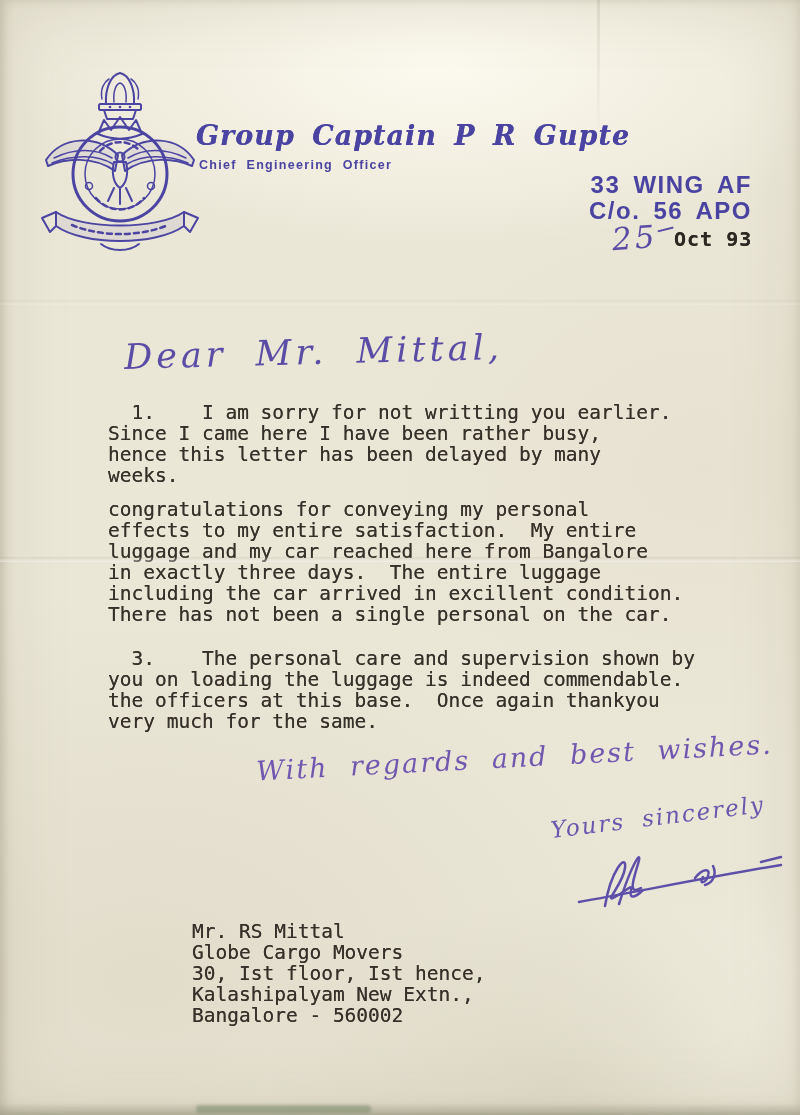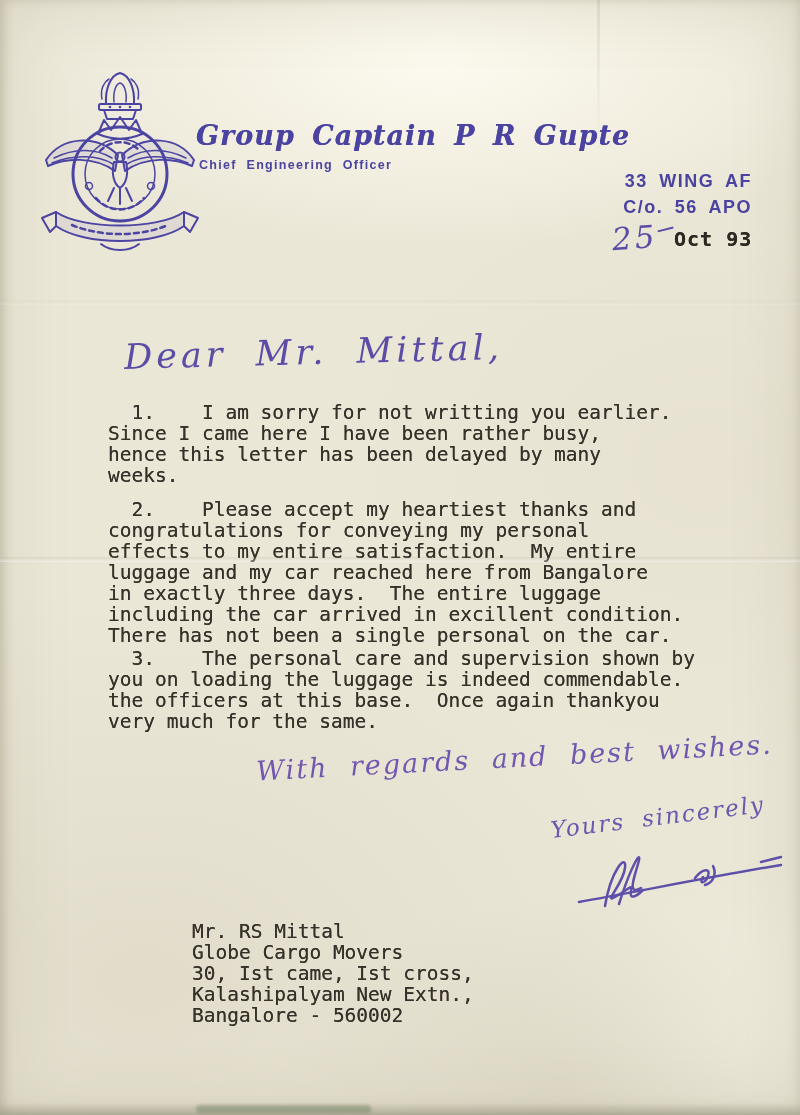--- a/index.html
+++ b/index.html
@@ -28,21 +28,21 @@
   .officer-name{
     left:196px; top:120px;
     font-family:"DejaVu Serif", serif; font-style:italic; font-weight:bold;
     font-size:27px; letter-spacing:1px; word-spacing:7px; color:#4a43a1;
     text-shadow:0 0 0.5px rgba(74,67,161,0.8);
   }
   .officer-title{
     left:199px; top:158px;
     font-weight:bold; font-size:12.5px; letter-spacing:1.3px; word-spacing:5px; color:#4a43a1;text-align:right;
   }
-  .unit{ right:48px; text-align:right; font-weight:bold; font-size:18px; letter-spacing:1.5px; word-spacing:5px; color:#4a43a1; }
+  .unit{ right:48px; text-align:right; font-weight:bold; font-size:24px; letter-spacing:1.5px; word-spacing:5px; color:#4a43a1; }
   .unit1{ top:171px; } .unit2{ top:197px; }
   .date-day{
     left:612px; top:219px; font-size:31px; letter-spacing:3px;
     transform:rotate(-4deg); color:#5b4da6;
   }
   .date-day::after{
     content:""; display:inline-block; width:16px; margin-left:1px;
     border-top:2.5px solid #5b4da6; transform:translateY(-16px) rotate(-10deg);
   }
   .date-typed{
@@ -151,21 +151,20 @@
   <div class="abs hand salutation">Dear Mr. Mittal,</div>
 
   <div class="abs para para1">
     <div class="typed">  1.    I am sorry for not writting you earlier.</div>
     <div class="typed">Since I came here I have been rather busy,</div>
     <div class="typed">hence this letter has been delayed by many</div>
     <div class="typed">weeks.</div>
   </div>
 
   <div class="abs para para2">
-    <div class="typed">  2.    Please accept my heartiest thanks and</div>
     <div class="typed">congratulations for conveying my personal</div>
     <div class="typed">effects to my entire satisfaction.  My entire</div>
     <div class="typed">luggage and my car reached here from Bangalore</div>
     <div class="typed">in exactly three days.  The entire luggage</div>
     <div class="typed">including the car arrived in excillent condition.</div>
     <div class="typed">There has not been a single personal on the car.</div>
   </div>
 
   <div class="abs para para3">
     <div class="typed">  3.    The personal care and supervision shown by</div>
@@ -183,21 +182,21 @@
       <path class="sig" d="M30,68 C36,32 52,14 50,30 C48,46 28,66 40,59 C52,53 58,44 56,53 C54,62 61,59 68,52"></path>
       <path class="sig" d="M44,66 C58,22 68,10 63,26 C59,40 52,58 66,50"></path>
       <path class="sig" d="M120,40 C128,30 136,30 133,38 C131,45 123,47 128,39 M138,28 C142,36 138,45 130,47"></path>
       <path class="sig" d="M186,24 L206,19"></path>
     </svg>
   </div>
 
   <div class="abs recipient">
     <div class="typed">Mr. RS Mittal</div>
     <div class="typed">Globe Cargo Movers</div>
-    <div class="typed">30, Ist came, Ist cross,</div>
+    <div class="typed">30, Ist floor, Ist hence,</div>
     <div class="typed">Kalashipalyam New Extn.,</div>
     <div class="typed">Bangalore - 560002</div>
   </div>
 
   <div class="abs crease-h crease-h1"></div>
   <div class="abs crease-h crease-h2"></div>
   <div class="abs crease-v"></div>
   <div class="abs bottom-edge"></div>
   <div class="abs bottom-smudge"></div>
 

